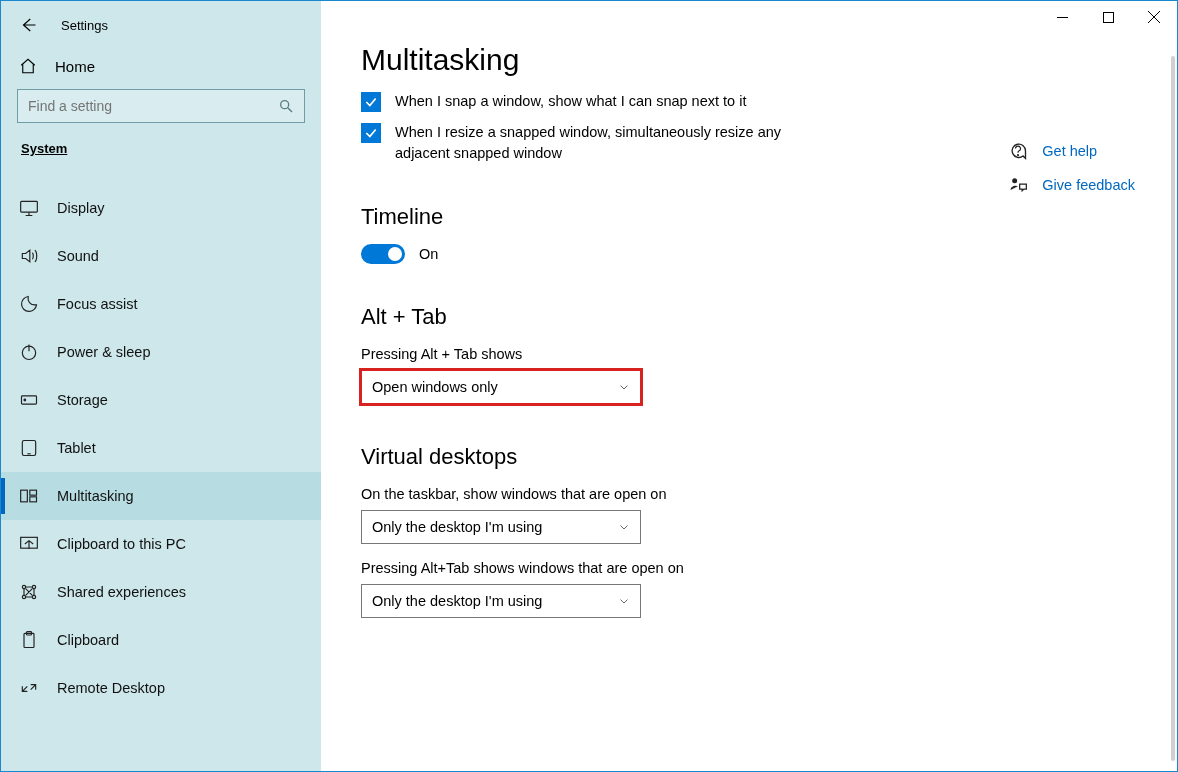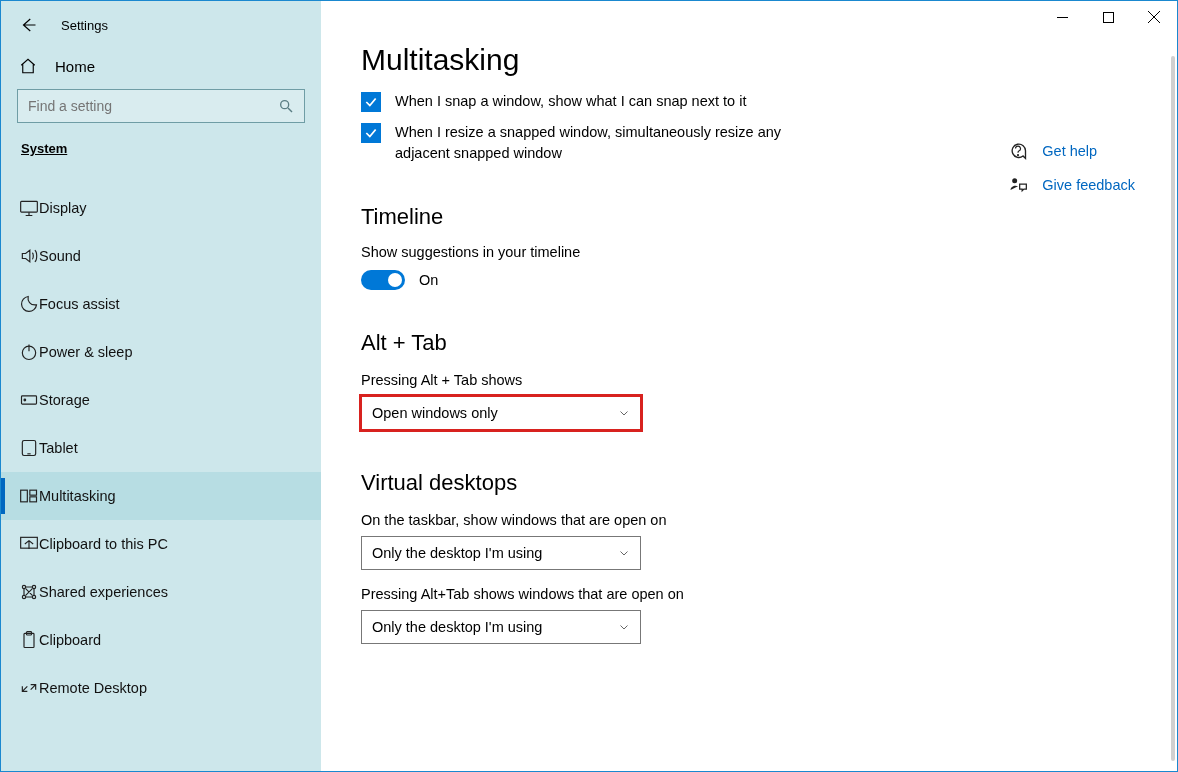--- a/index.html
+++ b/index.html
@@ -66,20 +66,21 @@
     font-size: 13px;
     font-weight: 600;
     text-decoration: underline;
   }
   .nav-list { display: flex; flex-direction: column; margin-top: 18px; }
   .nav-item {
     display: flex;
     align-items: center;
     height: 48px;
     padding: 0 18px;
+    gap: 18px;
     cursor: pointer;
   }
   .nav-item.active {
     background: #b7dde3;
     position: relative;
   }
   .nav-item.active::before {
     content: "";
     position: absolute;
     left: 0; top: 6px; bottom: 6px;
@@ -333,21 +334,20 @@
       <div class="check-row">
         <div class="checkbox">
           <svg width="14" height="14" viewBox="0 0 24 24" fill="none" stroke-width="3">
               <path d="M4 12 L10 18 L20 6"></path>
             </svg>
         </div>
         <div class="check-text">When I resize a snapped window, simultaneously resize any adjacent snapped window</div>
       </div>
 
       <h2 class="section-heading">Timeline</h2>
-      <div class="sub-label">Show suggestions in your timeline</div>
       <div class="toggle-row">
         <div class="toggle"></div>
         <div class="toggle-state">On</div>
       </div>
 
       <h2 class="section-heading">Alt + Tab</h2>
       <div class="field-block">
         <div class="sub-label">Pressing Alt + Tab shows</div>
         <div class="dropdown highlighted">
           <span>Open windows only</span>

